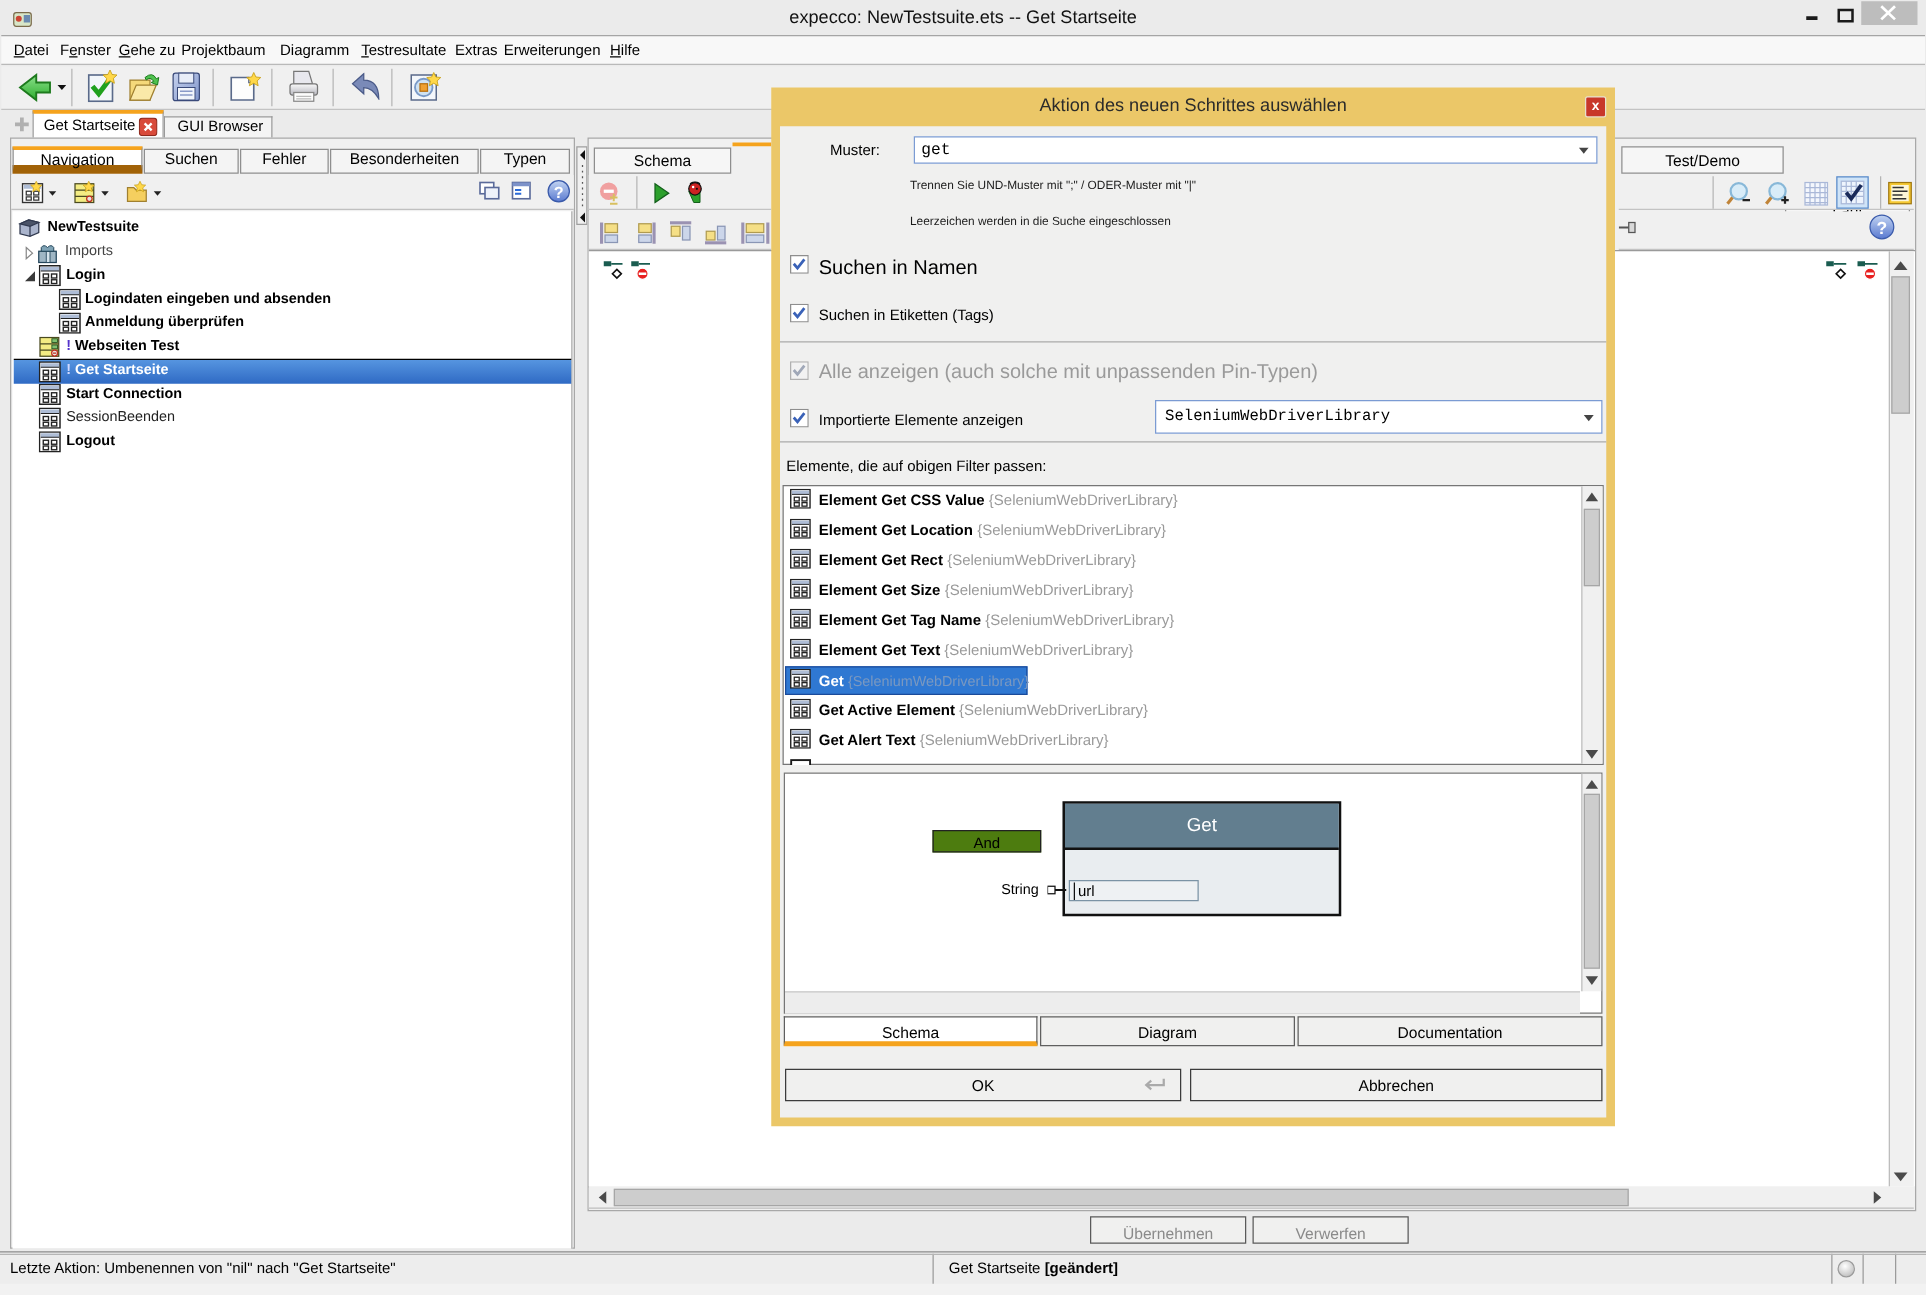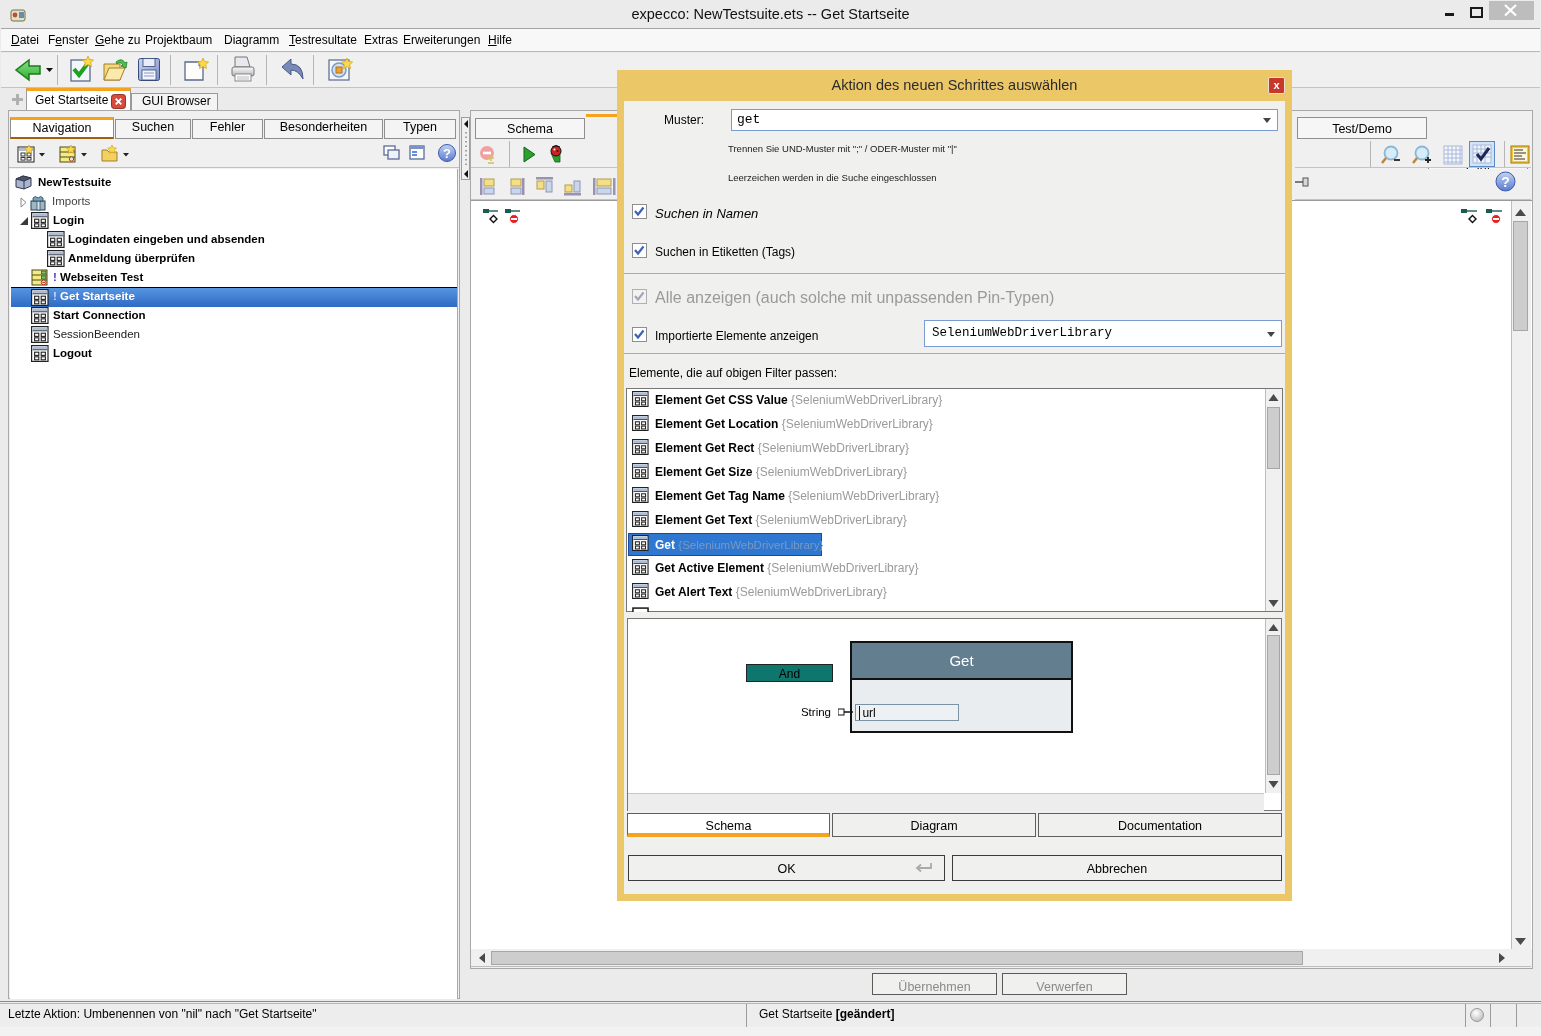--- a/index.html
+++ b/index.html
@@ -13,21 +13,21 @@
 #menubar { left:1px; top:28px; width:1539px; height:24px; background:#f8f8f8; border-top:1px solid #a5a5a5; border-bottom:1px solid #b9b9b9; }
 .menu-item { position:absolute; top:33px; font-size:12px; color:#000; white-space:nowrap; }
 #toolbar { left:1px; top:53px; width:1539px; height:35px; background:#f0f0f0; border-bottom:1px solid #c3c3c3; }
 .tsep { position:absolute; top:2px; width:1px; height:30px; background:#b5b5b5; }
 
 #doctabs { left:1px; top:88px; width:1539px; height:22px; background:#ebebeb; }
 .dtab { position:absolute; border:1px solid #9a9a9a; border-bottom:none; font-size:12px; text-align:left; }
 
 #leftpanel { left:8px; top:110px; width:452px; height:889px; background:#f0f0f0; border:1px solid #a8a8a8; }
 .ptab { position:absolute; border:1px solid #8e8e8e; background:#f4f4f4; text-align:center; font-size:12.5px; }
-.ptab.active { background:#fff; border-top:3px solid #f5a31d; border-bottom:2px solid #a16207; }
+.ptab.active { background:#fff; border-top:3px solid #f5a31d; border-bottom:7px solid #a16207; }
 .trow { position:absolute; height:19px; font-weight:bold; font-size:11.5px; white-space:nowrap; }
 
 #dialog { left:617px; top:70px; width:675px; height:831px; background:#ebc768; }
 #dlg-title { position:absolute; left:0; top:0; width:675px; height:31px; text-align:center; font-size:14.5px; color:#2b2b2b; padding-top:7px; }
 #dlg-close { position:absolute; left:651px; top:7px; width:17px; height:17px; background:#c8372a; border:1px solid #e8e0d0; border-radius:2px; color:#fff; font-size:11px; font-weight:bold; text-align:center; line-height:14px; }
 #dlg-body { position:absolute; left:7px; top:31px; width:661px; height:793px; background:#f0f0ef; }
 .combo { position:absolute; background:#fff; border:1px solid #7b9bd3; }
 .hint { position:absolute; font-size:9.5px; color:#1b1b1b; }
 #dlist { position:absolute; left:2px; top:287px; width:657px; height:224px; background:#fff; border:1px solid #767676; }
 .li { position:absolute; height:24px; font-size:12px; white-space:nowrap; }
@@ -441,21 +441,21 @@
           <path d="M 0 0 L 8 0 L 4 5 Z" fill="#444"></path>
         </svg>
   </div>
   <div class="hint" style="left:104px; top:42px;">Trennen Sie UND-Muster mit ";" / ODER-Muster mit "|"</div>
   <div class="hint" style="left:104px; top:71px;">Leerzeichen werden in die Suche eingeschlossen</div>
 
   <svg class="abs" style="left:8px; top:103px; width:15px; height:15px" viewBox="0 0 15 15">
     <rect x="0.5" y="0.5" width="14" height="14" fill="#fff" stroke="#8e8e8e"></rect>
     <path d="M 3 7 L 6 10.5 L 11.5 3.5" stroke="#3a62b8" stroke-width="2.2" fill="none"></path>
   </svg>
-  <div class="abs" style="left:31px; top:105px; font-size:13px;font-style:italic;">Suchen in Namen</div>
+  <div class="abs" style="left:31px; top:105px; font-size:16px;">Suchen in Namen</div>
   <svg class="abs" style="left:8px; top:142px; width:15px; height:15px" viewBox="0 0 15 15">
     <rect x="0.5" y="0.5" width="14" height="14" fill="#fff" stroke="#8e8e8e"></rect>
     <path d="M 3 7 L 6 10.5 L 11.5 3.5" stroke="#3a62b8" stroke-width="2.2" fill="none"></path>
   </svg>
   <div class="abs" style="left:31px; top:144px; font-size:12px;">Suchen in Etiketten (Tags)</div>
   <div class="abs" style="left:0px; top:172px; width:661px; height:1px; background:#aaa;"></div>
 
   <svg class="abs" style="left:8px; top:188px; width:15px; height:15px" viewBox="0 0 15 15">
     <rect x="0.5" y="0.5" width="14" height="14" fill="#f2f2f2" stroke="#b0b0b0"></rect>
     <path d="M 3 7 L 6 10.5 L 11.5 3.5" stroke="#a0a8b8" stroke-width="2.2" fill="none"></path>
@@ -522,21 +522,21 @@
    <svg class="abs" style="left:643px;top:291px;width:13px;height:11px" viewBox="0 0 13 11">
           <path d="M 6.5 2 L 11.5 9 L 1.5 9 Z" fill="#4a4a4a"></path>
         </svg>
    <div class="sb-thumb" style="left:643px; top:306px; width:13px; height:62px;"></div>
    <svg class="abs" style="left:643px;top:497px;width:13px;height:11px" viewBox="0 0 13 11">
           <path d="M 6.5 9 L 11.5 2 L 1.5 2 Z" fill="#4a4a4a"></path>
         </svg>
   </div>
 
   <div id="preview">
-    <div class="abs" style="left:118px; top:45px; width:87px; height:18px; background:#0f766e; border:1.5px solid #222; font-size:12px; text-align:center; padding-top:2px;">And</div>
+    <div class="abs" style="left:118px; top:45px; width:87px; height:18px; background:#4d7c0f; border:1.5px solid #222; font-size:12px; text-align:center; padding-top:2px;">And</div>
     <div class="abs" style="left:222px; top:22px; width:223px; height:92px; border:2px solid #111; background:#e9edf0;">
       <div style="position:absolute; left:0; top:0; width:100%; height:37px; background:#627e8f; border-bottom:2px solid #111; color:#fff; text-align:center; font-size:15px; padding-top:9px;">Get</div>
     </div>
     <div class="abs" style="left:161px; top:87px; width:42px; font-size:11.5px; text-align:right;">String</div>
     <svg class="abs" style="left:210px; top:89px; width:17px; height:8px">
           <rect x="0" y="1" width="6" height="6" fill="#fff" stroke="#111"></rect>
           <path d="M 6 4 H 15" stroke="#111" stroke-width="1.5"></path>
         </svg>
     <div class="abs" style="left:227px; top:85px; width:104px; height:17px; background:#eef1f3; border:1px solid #7b93a5;">
       <div style="position:absolute; left:3px; top:1px; font-size:12px; border-left:1px solid #111; line-height:14px;"> url</div>

